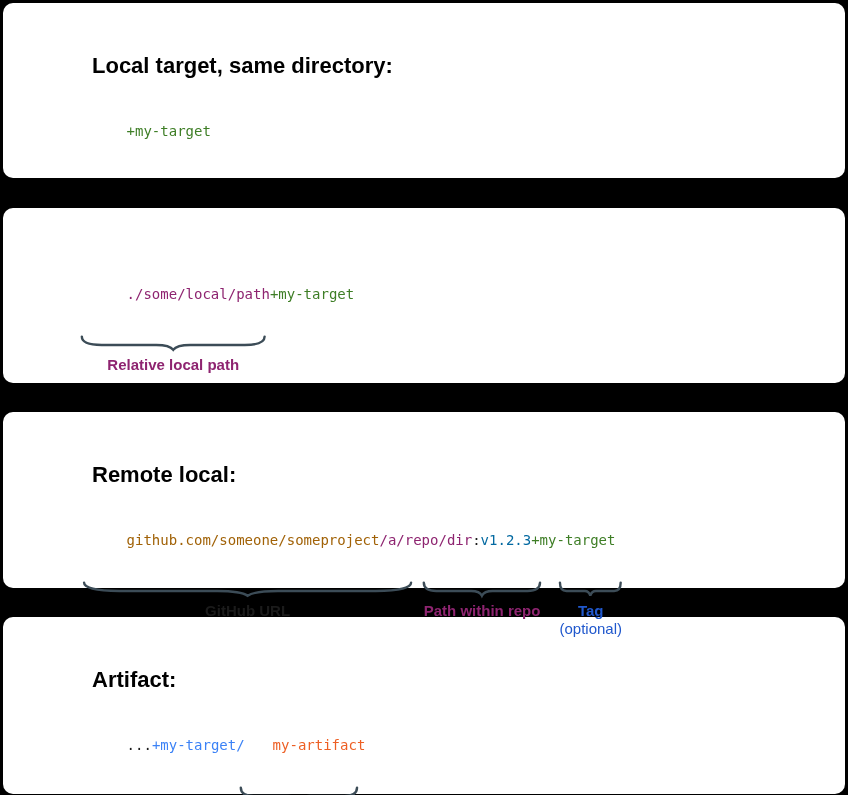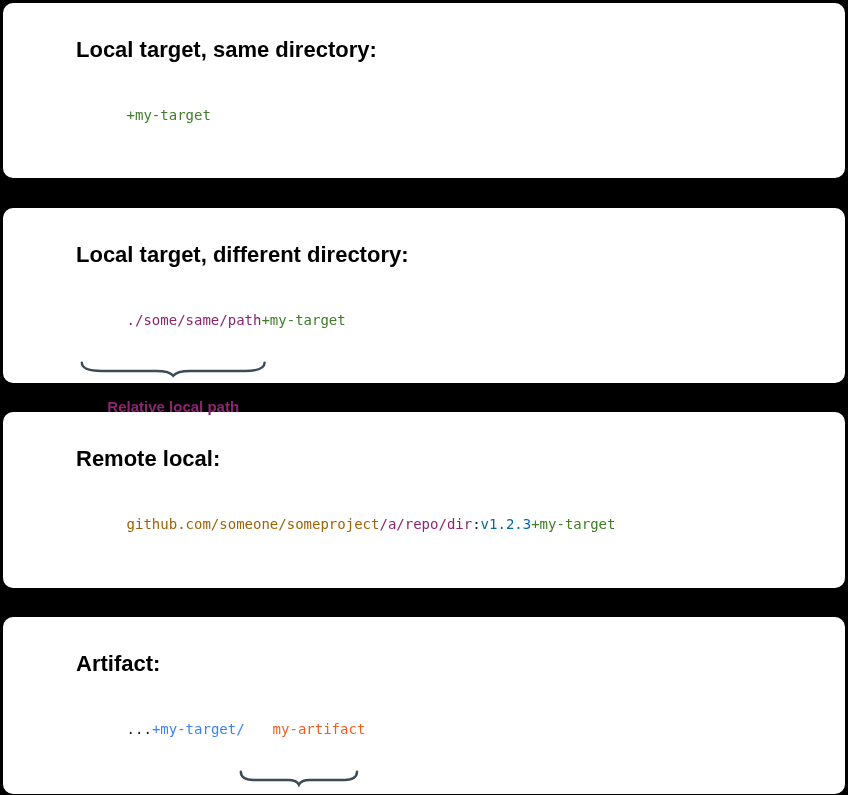--- a/index.html
+++ b/index.html
@@ -20,21 +20,21 @@
     border-radius: 10px;
     box-sizing: border-box;
     padding: 34px 20px 0 73px;
     width: 842px;
   }
   .card-1 { height: 175px; margin-bottom: 30px; }
   .card-2 { height: 175px; margin-bottom: 29px; }
   .card-3 { height: 176px; margin-bottom: 29px; }
   .card-4 { height: 177px; }
   .heading {
-    margin: 0;
+    margin: 16px;
     font-size: 22px;
     font-weight: bold;
     color: #000;
     line-height: 26px;
     font-family: "Liberation Sans", sans-serif;
   }
   .code {
     margin-top: 18px;
     font-family: "DejaVu Sans Mono", monospace;
     font-size: 14px;
@@ -63,21 +63,21 @@
     overflow: visible;
   }
   .brace path {
     fill: none;
     stroke: var(--brace-color, #3c4c57);
     stroke-width: 2.4;
     stroke-linecap: round;
     vector-effect: non-scaling-stroke;
   }
   .anno-label {
-    margin-top: 21px;
+    margin-top: 5px;
     font-family: "Liberation Sans", sans-serif;
     font-size: 15px;
     font-weight: bold;
     line-height: 17px;
     white-space: nowrap;
     width: max-content;
   }
   .anno-sublabel {
     margin-top: 1px;
     font-family: "Liberation Sans", sans-serif;
@@ -94,38 +94,58 @@
 <div class="page">
 
   <section class="card card-1">
     <h2 class="heading">Local target, same directory:</h2>
     <div class="code">
       <span style="color: rgb(62, 126, 38);">+my-target</span>
     </div>
   </section>
 
   <section class="card card-2">
-    <h2 class="heading">Local target, different directory:</h2>
     <div class="code">
-      <span style="color: rgb(142, 36, 112);">./some/same/path</span><span style="color: rgb(62, 126, 38);">+my-target</span>
+      <span style="color: rgb(142, 36, 112);">./some/local/path</span><span style="color: rgb(62, 126, 38);">+my-target</span>
     </div>
     <div class="annos">
       <span class="anno" style="width:17ch">
         <svg class="brace" viewBox="0 0 100 20" preserveAspectRatio="none" aria-hidden="true">
           <path d="M 1.5 2 C 1.5 8.5 5 12.5 12 12.5 L 41 12.5 C 45.5 12.5 48.8 14.8 50 18.5 C 51.2 14.8 54.5 12.5 59 12.5 L 88 12.5 C 95 12.5 98.5 8.5 98.5 2"></path>
         </svg>
         <span class="anno-label" style="color: rgb(142, 36, 112);">Relative local path</span>
       </span>
     </div>
   </section>
 
   <section class="card card-3">
     <h2 class="heading">Remote local:</h2>
     <div class="code">
       <span style="color: #a16207;">github.com/someone/someproject</span><span style="color: rgb(142, 36, 112);">/a/repo/dir</span><span style="color: rgb(27, 27, 27);">:</span><span style="color: #0369a1;">v1.2.3</span><span style="color: rgb(62, 126, 38);">+my-target</span>
+    </div>
+    <div class="annos">
+      <span class="anno" style="width:30ch">
+        <svg class="brace" viewBox="0 0 100 20" preserveAspectRatio="none" aria-hidden="true">
+          <path d="M 1.5 2 C 1.5 8.5 5 12.5 12 12.5 L 41 12.5 C 45.5 12.5 48.8 14.8 50 18.5 C 51.2 14.8 54.5 12.5 59 12.5 L 88 12.5 C 95 12.5 98.5 8.5 98.5 2"></path>
+        </svg>
+        <span class="anno-label" style="color: rgb(27, 27, 27);">GitHub URL</span>
+      </span>
+      <span class="anno" style="width:11ch">
+        <svg class="brace" viewBox="0 0 100 20" preserveAspectRatio="none" aria-hidden="true">
+          <path d="M 1.5 2 C 1.5 8.5 5 12.5 12 12.5 L 41 12.5 C 45.5 12.5 48.8 14.8 50 18.5 C 51.2 14.8 54.5 12.5 59 12.5 L 88 12.5 C 95 12.5 98.5 8.5 98.5 2"></path>
+        </svg>
+        <span class="anno-label" style="color: rgb(142, 36, 112);">Path within repo</span>
+      </span>
+      <span class="anno" style="width:6ch; margin-left:1ch">
+        <svg class="brace" viewBox="0 0 100 20" preserveAspectRatio="none" aria-hidden="true">
+          <path d="M 1.5 2 C 1.5 8.5 5 12.5 12 12.5 L 41 12.5 C 45.5 12.5 48.8 14.8 50 18.5 C 51.2 14.8 54.5 12.5 59 12.5 L 88 12.5 C 95 12.5 98.5 8.5 98.5 2"></path>
+        </svg>
+        <span class="anno-label" style="color: rgb(32, 88, 205);">Tag</span>
+        <span class="anno-sublabel" style="color: rgb(32, 88, 205);">(optional)</span>
+      </span>
     </div>
   </section>
 
   <section class="card card-4">
     <h2 class="heading">Artifact:</h2>
     <div class="code">
       <span style="color: rgb(27, 27, 27);">...</span><span style="color: #3b82f6;">+my-target/</span><span style="color: rgb(237, 95, 36); padding-left: 28px;">my-artifact</span>
     </div>
     <div class="annos">
       <span class="anno" style="width:11ch; margin-left:14ch">

